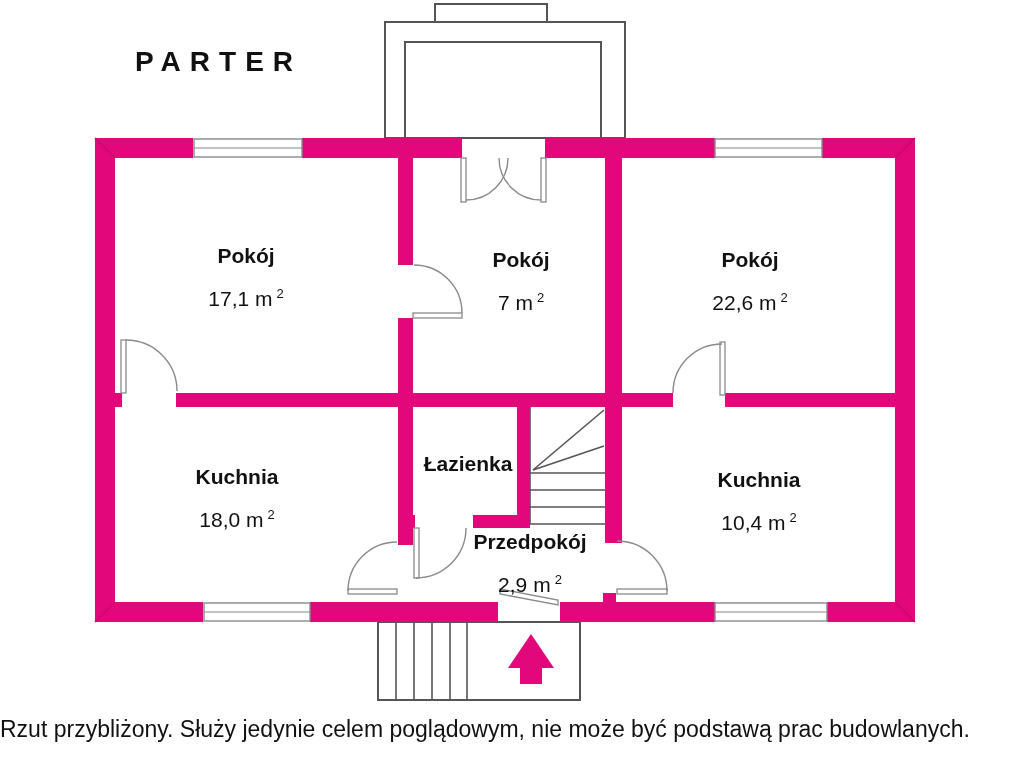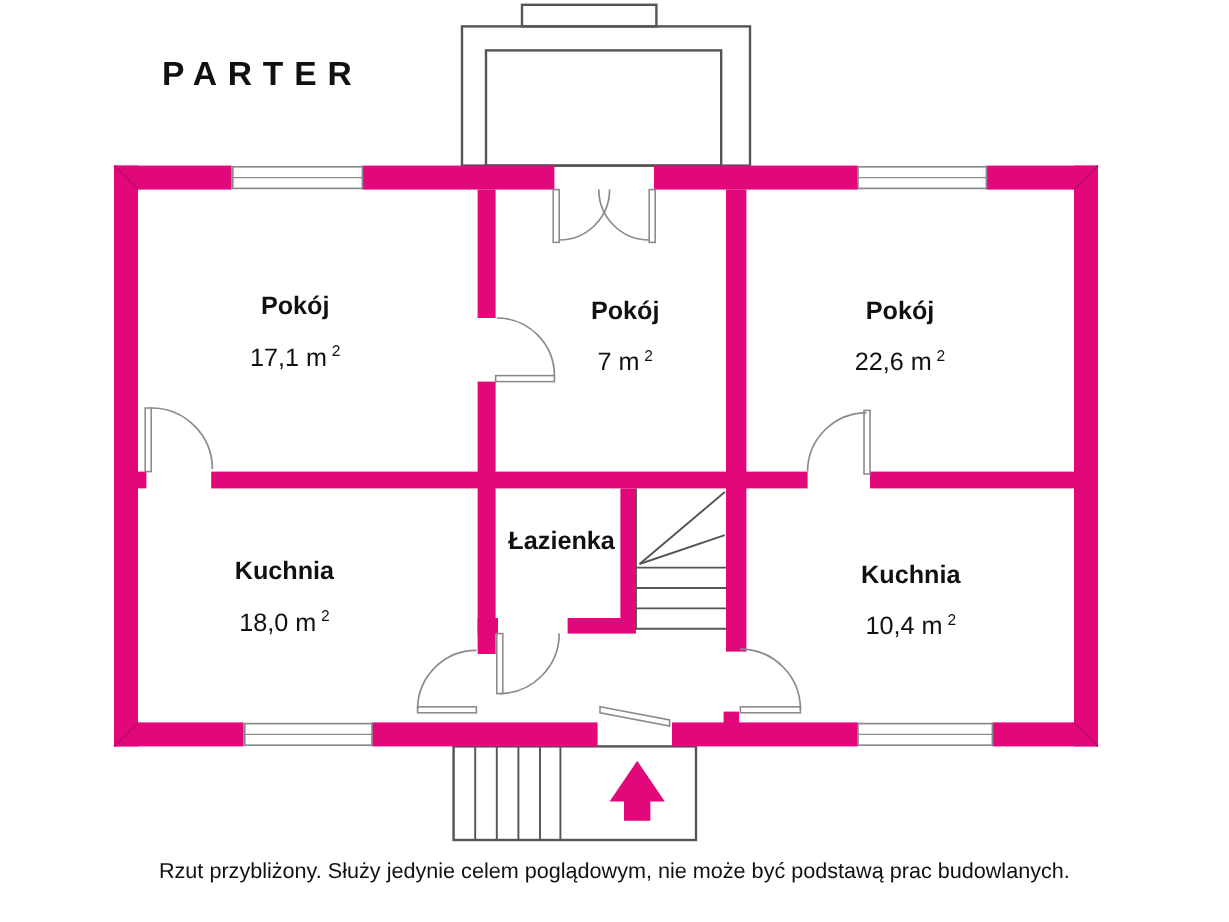--- a/index.html
+++ b/index.html
@@ -26,21 +26,21 @@
   }
   .room-label{
     position:absolute; transform:translate(-50%,-50%);
     text-align:center; white-space:nowrap; line-height:1.3;
   }
   .room-name{font-size:21px; font-weight:bold;}
   .room-area{font-size:21px; font-weight:normal; margin-top:16px;}
   .room-area sup{font-size:13px; margin-left:4px;}
   .disclaimer{
     position:absolute; left:0; top:716px; width:100%;
-    text-align:center; font-size:18px; color:var(--text);
+    font-size:23px; color:var(--text);
   }
 </style>
 </head>
 <body>
 
 <div id="stage">
 
   <svg id="plan-svg" width="1024" height="768" viewBox="0 0 1024 768">
 
     <g>
@@ -185,24 +185,28 @@
   <div class="room-label" style="left:750px; top:281px;">
     <div class="room-name">Pokój</div>
     <div class="room-area"><span>22,6 m</span><sup>2</sup></div>
   </div>
 
   <div class="room-label" style="left:237px; top:498px;">
     <div class="room-name">Kuchnia</div>
     <div class="room-area"><span>18,0 m</span><sup>2</sup></div>
   </div>
 
-  <div class="room-label" style="left:468px; top:451px;">
+  <div class="room-label" style="left:468px; top:464px;">
     <div class="room-name">Łazienka</div>
   </div>
 
   <div class="room-label" style="left:759px; top:501px;">
     <div class="room-name">Kuchnia</div>
     <div class="room-area"><span>10,4 m</span><sup>2</sup></div>
   </div>
 
+  <div class="room-label" style="left:530px; top:563px;">
+    <div class="room-name">Przedpokój</div>
+    <div class="room-area"><span>2,9 m</span><sup>2</sup></div>
+  </div>
 
   <div class="disclaimer">Rzut przybliżony. Służy jedynie celem poglądowym, nie może być podstawą prac budowlanych.</div>
 </div>
 
 </body></html>

